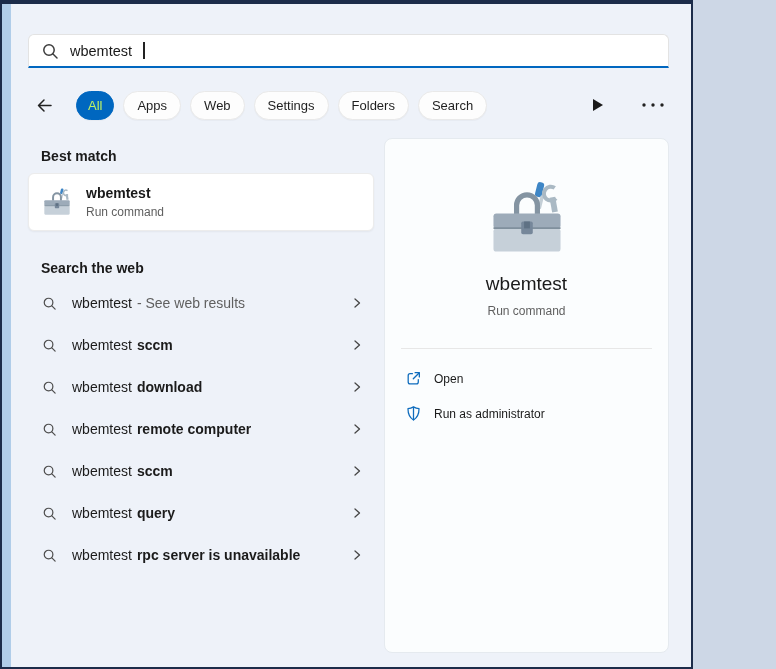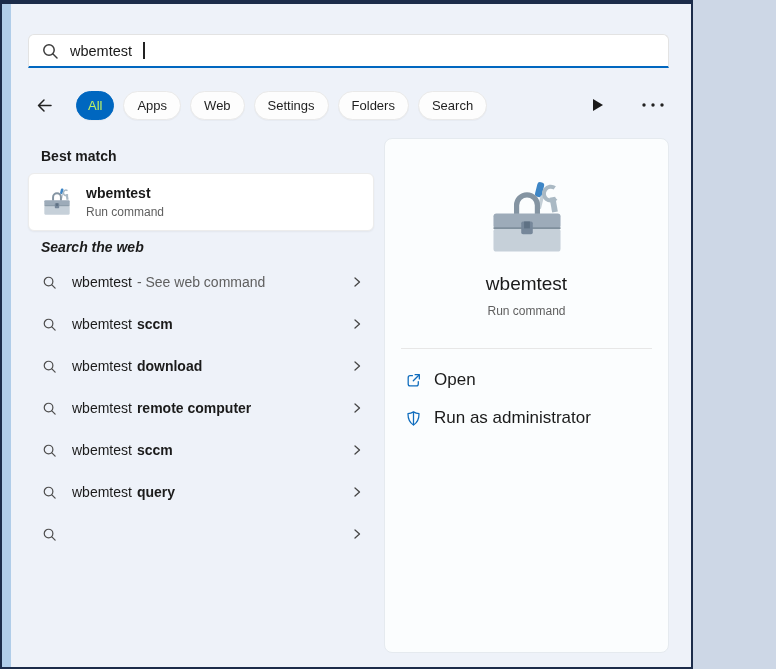--- a/index.html
+++ b/index.html
@@ -35,21 +35,21 @@
     box-shadow:0 1px 1px rgba(0,0,0,0.03);
   }
   .pill.active { background:#0067c0; border-color:#0067c0; color:#bef264; padding:0 11px; }
   .header-right { margin-left:auto; display:flex; align-items:center; gap:24px; }
   .icon-btn { width:32px; height:30px; display:flex; align-items:center; justify-content:center; cursor:pointer; }
 
   
   .body { flex:1; display:flex; padding:6px 22px 14px 17px; gap:10px; min-height:0; }
   .left-col { width:346px; display:flex; flex-direction:column; flex:none; }
   .section-heading { font-size:14px; font-weight:600; color:#1a1a1a; margin:10px 0 9px 13px; }
-  .section-heading.web { margin-top:8px; margin-bottom:6px;font-style:italic; }
+  .section-heading.web { margin-top:29px; margin-bottom:6px; }
 
   .best-card {
     background:#ffffff; border:1px solid #ececec; border-radius:6px;
     min-height:58px; display:flex; align-items:center; gap:13px;
     padding:10px 12px; box-shadow:0 1px 2px rgba(0,0,0,0.05); cursor:pointer;
   }
   .best-title { font-size:14px; font-weight:600; color:#191919; }
   .best-sub { font-size:12px; color:#5f5f5f; margin-top:4px; }
 
   .sug-row { height:42px; display:flex; align-items:center; gap:15px; padding:0 11px 0 14px; border-radius:4px; cursor:pointer; flex:none; }
@@ -60,21 +60,21 @@
 
   
   .right-panel {
     flex:1; background:#fbfdfe; border:1px solid #e5eaef; border-radius:8px;
     display:flex; flex-direction:column; align-items:center; padding-top:42px;
   }
   .preview-title { font-size:19px; color:#1a1a1a; margin-top:18px; }
   .preview-sub { font-size:12px; color:#5f5f5f; margin-top:9px; }
   .divider { width:calc(100% - 32px); height:1px; background:#e7e7e7; margin-top:30px; }
   .actions { width:100%; padding:12px 24px 0 16px; }
-  .action-row { display:flex; align-items:center; gap:12px; padding:9px 4px; font-size:17px; color:#1b1b1b; border-radius:4px; cursor:pointer; }
+  .action-row { display:flex; align-items:center; gap:12px; padding:9px 4px; font-size:12px; color:#1b1b1b; border-radius:4px; cursor:pointer; }
 </style>
 </head>
 <body>
 
 <div class="window">
   <div class="left-strip"></div>
   <div class="content">
 
     <div class="search-bar">
       <span style="display:flex">
@@ -161,21 +161,21 @@
 
         <div class="section-heading web">Search the web</div>
 
         <div class="sug-row">
           <span style="display:flex">
               <svg width="15" height="15" viewBox="0 0 16 16" fill="none" stroke="#4d4d4d" stroke-width="1.3" stroke-linecap="round">
                 <circle cx="7" cy="7" r="4.6"></circle>
                 <line x1="10.5" y1="10.5" x2="14" y2="14"></line>
               </svg>
             </span>
-          <span class="sug-text"><span class="sug-prefix">wbemtest</span><span class="sug-bold"></span><span class="sug-suffix">- See web command</span></span>
+          <span class="sug-text"><span class="sug-prefix">wbemtest</span><span class="sug-bold"></span><span class="sug-suffix">- See web results</span></span>
           <span class="chevron">
               <svg width="12" height="12" viewBox="0 0 12 12" fill="none" stroke="#454545" stroke-width="1.3" stroke-linecap="round" stroke-linejoin="round">
                 <polyline points="4,2 8.5,6 4,10"></polyline>
               </svg>
             </span>
         </div>
         <div class="sug-row">
           <span style="display:flex">
               <svg width="15" height="15" viewBox="0 0 16 16" fill="none" stroke="#4d4d4d" stroke-width="1.3" stroke-linecap="round">
                 <circle cx="7" cy="7" r="4.6"></circle>
@@ -245,20 +245,21 @@
               </svg>
             </span>
         </div>
         <div class="sug-row">
           <span style="display:flex">
               <svg width="15" height="15" viewBox="0 0 16 16" fill="none" stroke="#4d4d4d" stroke-width="1.3" stroke-linecap="round">
                 <circle cx="7" cy="7" r="4.6"></circle>
                 <line x1="10.5" y1="10.5" x2="14" y2="14"></line>
               </svg>
             </span>
+          <span class="sug-text"><span class="sug-prefix">wbemtest</span><span class="sug-bold">rpc server is unavailable</span><span class="sug-suffix"></span></span>
           <span class="chevron">
               <svg width="12" height="12" viewBox="0 0 12 12" fill="none" stroke="#454545" stroke-width="1.3" stroke-linecap="round" stroke-linejoin="round">
                 <polyline points="4,2 8.5,6 4,10"></polyline>
               </svg>
             </span>
         </div>
       </div>
 
       <div class="right-panel">
         <span style="display:flex">

